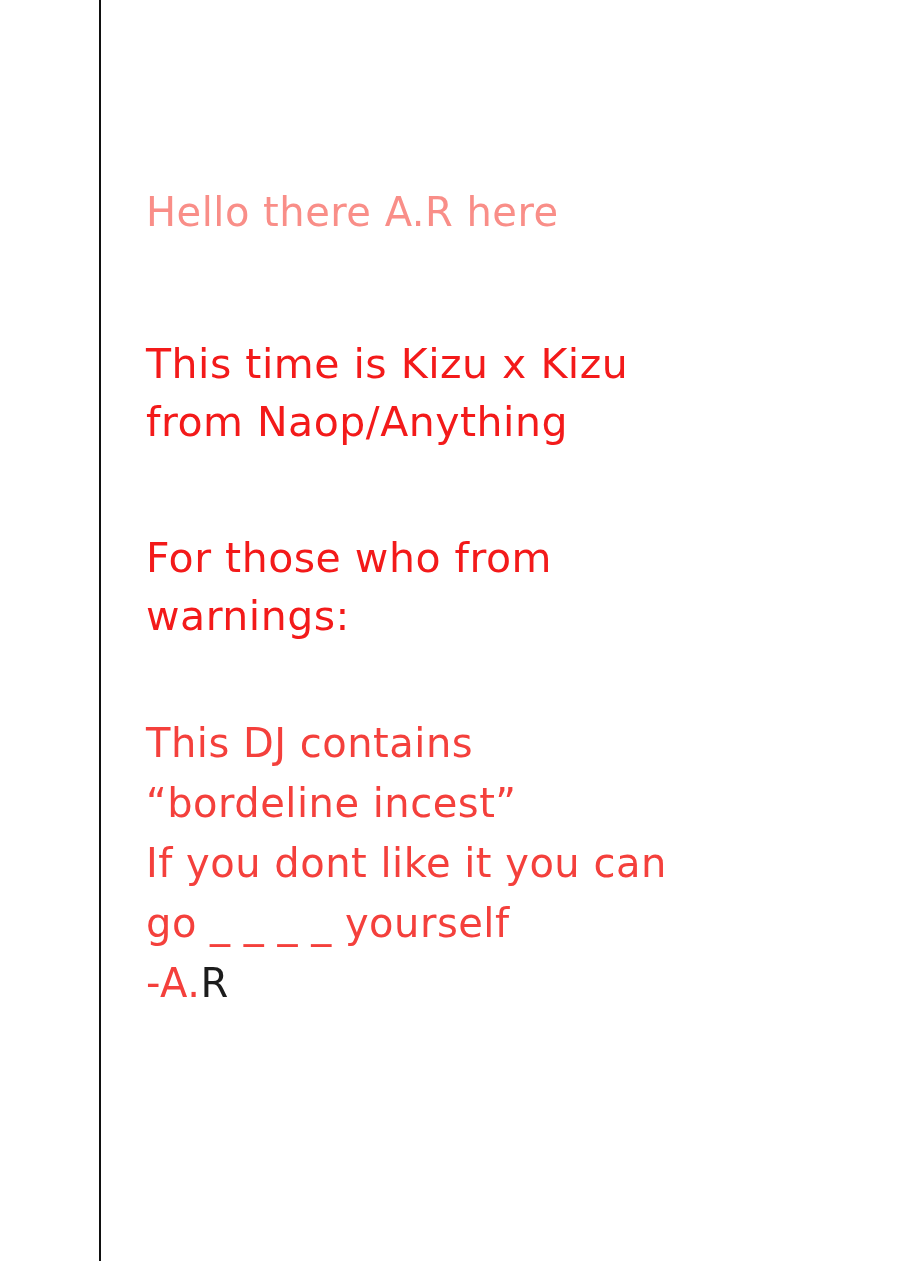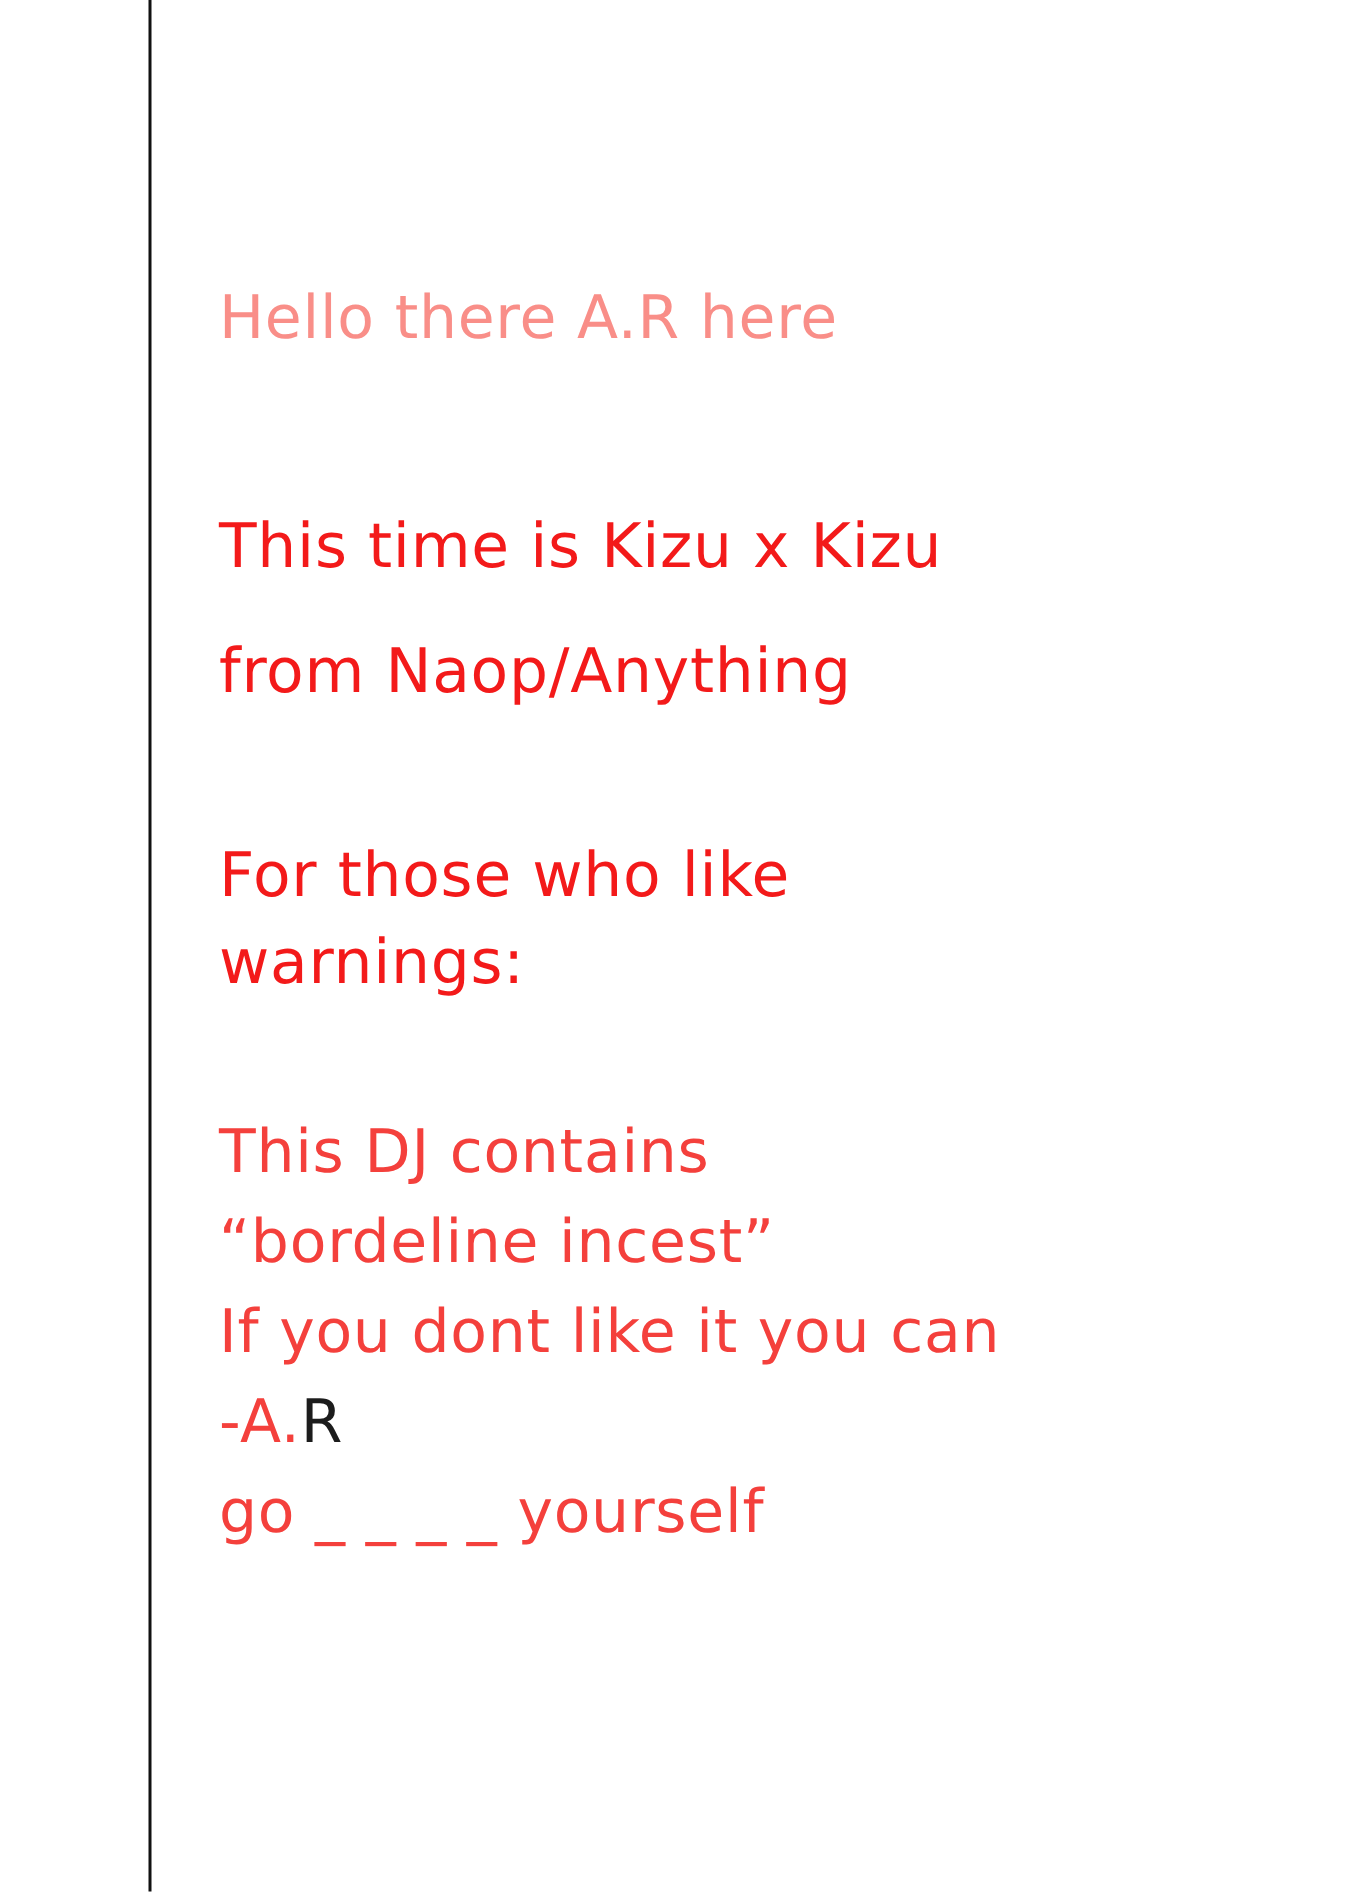--- a/index.html
+++ b/index.html
@@ -48,21 +48,21 @@
   }
 
   
   .para-strong {
     color: #f31a1a;
     font-size: 41px;
     line-height: 58px;
     margin: 0;
   }
 
-  .para-gap-lg { margin-bottom: 78px; margin-top: 25px; }
+  .para-gap-lg { margin-bottom: 78px; }
   .para-gap-xl { margin-bottom: 68px; }
 
   
   .para-warn {
     color: #f4403c;
     font-size: 40px;
     line-height: 60px;
     margin: 0;
   }
 
@@ -81,23 +81,23 @@
 
 <div class="gutter-rule"></div>
 
 <div class="note-block">
 
   <p class="line greeting">Hello there A.R here</p>
 
   <p class="line para-strong">This time is Kizu x Kizu</p>
   <p class="line para-strong para-gap-lg">from Naop/Anything</p>
 
-  <p class="line para-strong">For those who like</p>
+  <p class="line para-strong">For those who from</p>
   <p class="line para-strong para-gap-xl">warnings:</p>
 
   <p class="line para-warn">This DJ contains</p>
   <p class="line para-warn">“bordeline incest”</p>
   <p class="line para-warn">If you dont like it you can</p>
+  <p class="line para-warn">go _ _ _ _ yourself</p>
+
   <p class="line signature"><span>-A.</span><span class="dark-r">R</span></p>
-
-  <p class="line para-warn">go _ _ _ _ yourself</p>
 
 </div>
 
 </body></html>

